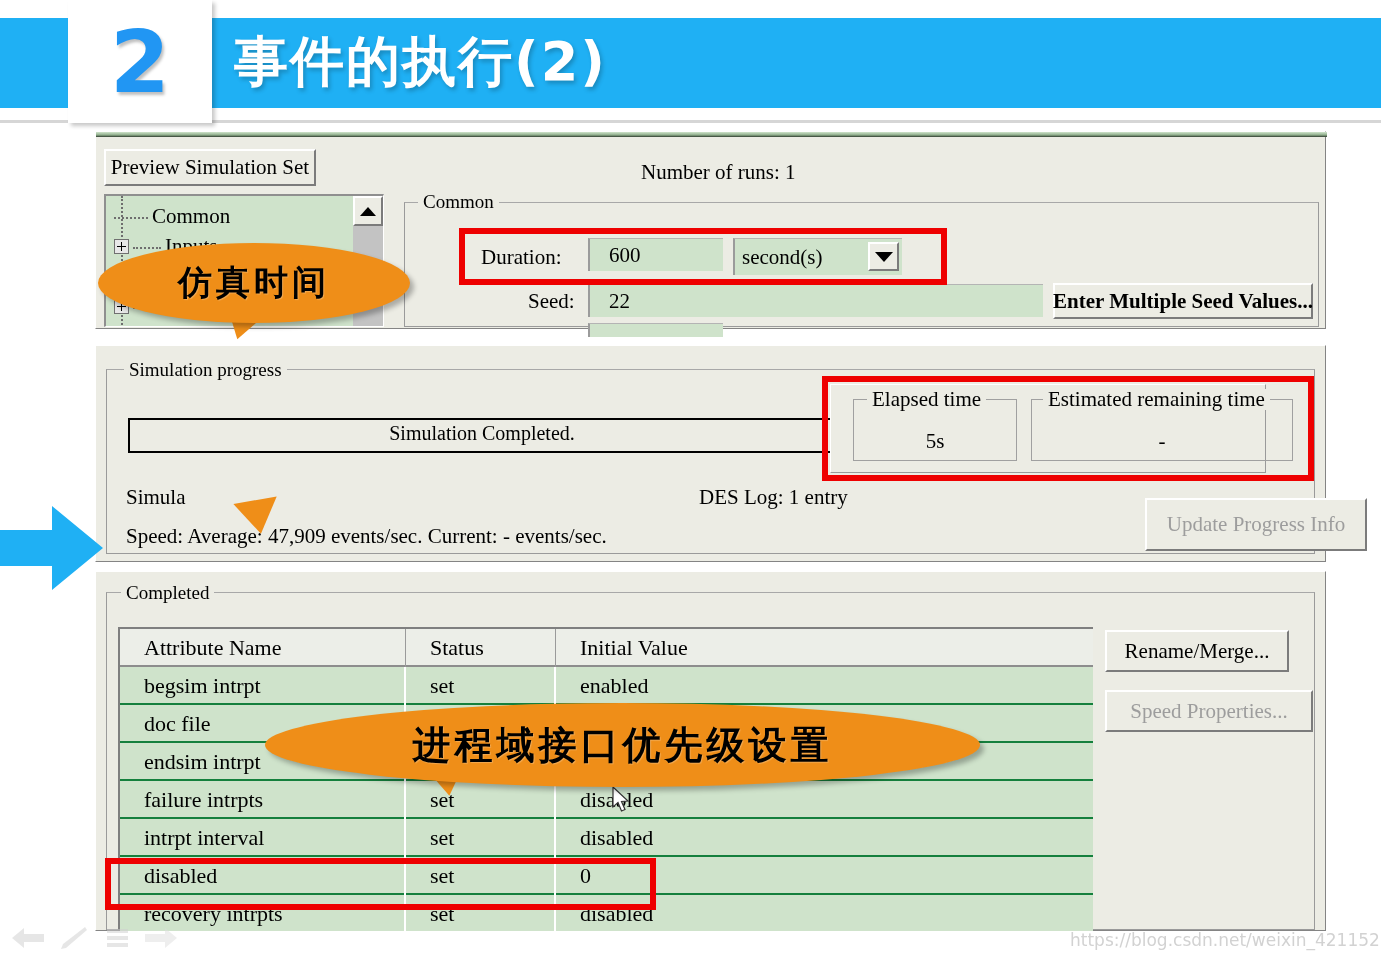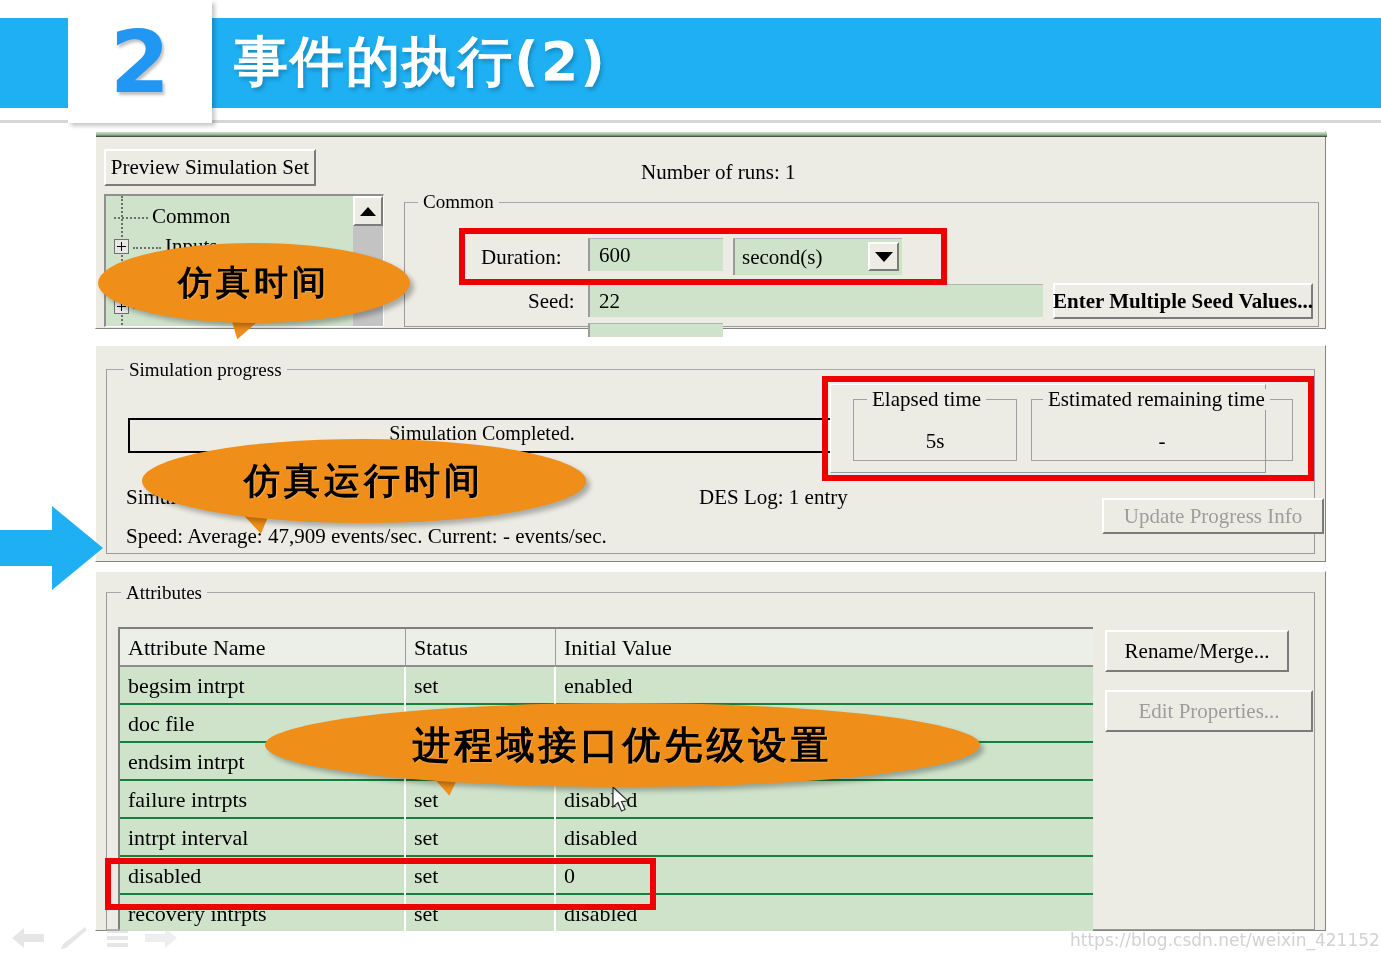--- a/index.html
+++ b/index.html
@@ -91,21 +91,21 @@
     cursor: default;
   }
   .btn.disabled { color: #9d9d9d; }
   .field {
     position: absolute;
     background: #cfe3cb;
     border-left: 2px solid #9b9b9b;
     border-top: 1px solid #b4b4b4;
     box-sizing: border-box;
     display: flex; align-items: center;
-    padding-left: 9px;
+    padding-left: 19px;
     font-size: 21px; color: #000;
     white-space: nowrap;
   }
   .lbl {
     position: absolute;
     font-size: 21px; color: #000;
     white-space: nowrap;
   }
 
   
@@ -228,21 +228,21 @@
     border: 2px solid #000;
     box-sizing: border-box;
   }
   #prog-text {
     position: absolute; left: 128px; top: 422px; width: 708px;
     text-align: center; font-size: 20px; color: #000; white-space: nowrap;
   }
   #lbl-simtime { left: 126px; top: 485px; }
   #lbl-speed { left: 126px; top: 524px; }
   #lbl-deslog { left: 699px; top: 485px; }
-  #btn-update { left: 1102px; top: 498px; width: 222px; height: 36px; }
+  #btn-update { left: 1145px; top: 498px; width: 222px; height: 53px; }
 
   #elapsed-outer {
     position: absolute; left: 830px; top: 384px; width: 436px; height: 89px;
     background: #ecece4;
     border-top: 1px solid #ffffff; border-left: 1px solid #ffffff;
     border-right: 1px solid #9a9a9a; border-bottom: 1px solid #9a9a9a;
     box-sizing: border-box;
   }
   .sub-grp {
     position: absolute;
@@ -283,21 +283,21 @@
   }
   .trow.head {
     background: #eceee8;
     border-bottom: 2px solid #8d8d8d;
   }
   .tcell {
     position: absolute; top: 0; height: 38px;
     display: flex; align-items: center;
     font-size: 22px; color: #000;
     white-space: nowrap;
-    padding-left: 8px;
+    padding-left: 24px;
     box-sizing: border-box;
   }
   .c0 { left: 0;   width: 286px; border-right: 2px solid #ffffff; }
   .c1 { left: 286px; width: 150px; border-right: 2px solid #ffffff; }
   .c2 { left: 436px; width: 539px; }
   .trow.head .c0, .trow.head .c1 { border-right: 1px solid #9a9a9a; }
 
   #btn-rename { left: 1105px; top: 630px; width: 184px; height: 42px; }
   #btn-editprops { left: 1105px; top: 690px; width: 208px; height: 42px; }
 
@@ -435,21 +435,21 @@
     <div class="sub-val" id="sg-elapsed-v">5s</div>
     <div class="sub-grp" id="sg-remain"></div>
     <div class="sub-title" id="sg-remain-t">Estimated remaining time</div>
     <div class="sub-val" id="sg-remain-v">-</div>
   </div>
 
   <div class="redbox" id="red-elapsed"></div>
 
   <div class="panel" id="dlg-attr">
     <div class="grp" id="grp-attr"></div>
-    <div class="grp-title" id="grp-attr-t">Attributes</div>
+    <div class="grp-title" id="grp-attr-t">Completed</div>
   </div>
 
   <div id="tbl">
     <div class="trow head" style="top:0px;">
       <div class="tcell c0">Attribute Name</div>
       <div class="tcell c1">Status</div>
       <div class="tcell c2">Initial Value</div>
     </div>
     <div class="trow" style="top:38px;">
       <div class="tcell c0">begsim intrpt</div>
@@ -485,34 +485,33 @@
       <div class="tcell c0">recovery intrpts</div>
       <div class="tcell c1">set</div>
       <div class="tcell c2">disabled</div>
     </div>
   </div>
 
   <div class="btn" id="btn-rename">
     <span>Rename/Merge...</span>
   </div>
   <div class="btn disabled" id="btn-editprops">
-    <span>Edit Properties...</span>
+    <span>Speed Properties...</span>
   </div>
 
   <div class="redbox" id="red-priority"></div>
 
   <svg id="cursor" viewBox="0 0 20 28">
     <polygon points="1,1 1,21 6,16.5 9.5,25 13,23.5 9.5,15.5 16,15" fill="#ffffff" stroke="#333" stroke-width="1.2"></polygon>
   </svg>
 
   <div class="callout-tail" id="co1-tail"></div>
   <div class="callout" id="co1">仿真时间</div>
 
   <div class="callout-tail" id="co2-tail"></div>
-  <div class="callout" id="co2">仿真运行时间</div>
 
   <div class="callout-tail" id="co3-tail"></div>
   <div class="callout" id="co3">进程域接口优先级设置</div>
 
   <svg id="bluearrow" viewBox="0 0 115 100">
     <polygon points="0,32 62,32 62,8 113,50 62,92 62,68 0,68" fill="#1fb0f4"></polygon>
   </svg>
 
   <svg class="navicon" id="nav-back" width="36" height="26" viewBox="0 0 36 26">
     <polygon points="2,13 14,3 14,9 34,9 34,17 14,17 14,23" fill="#cfcfcf"></polygon>

